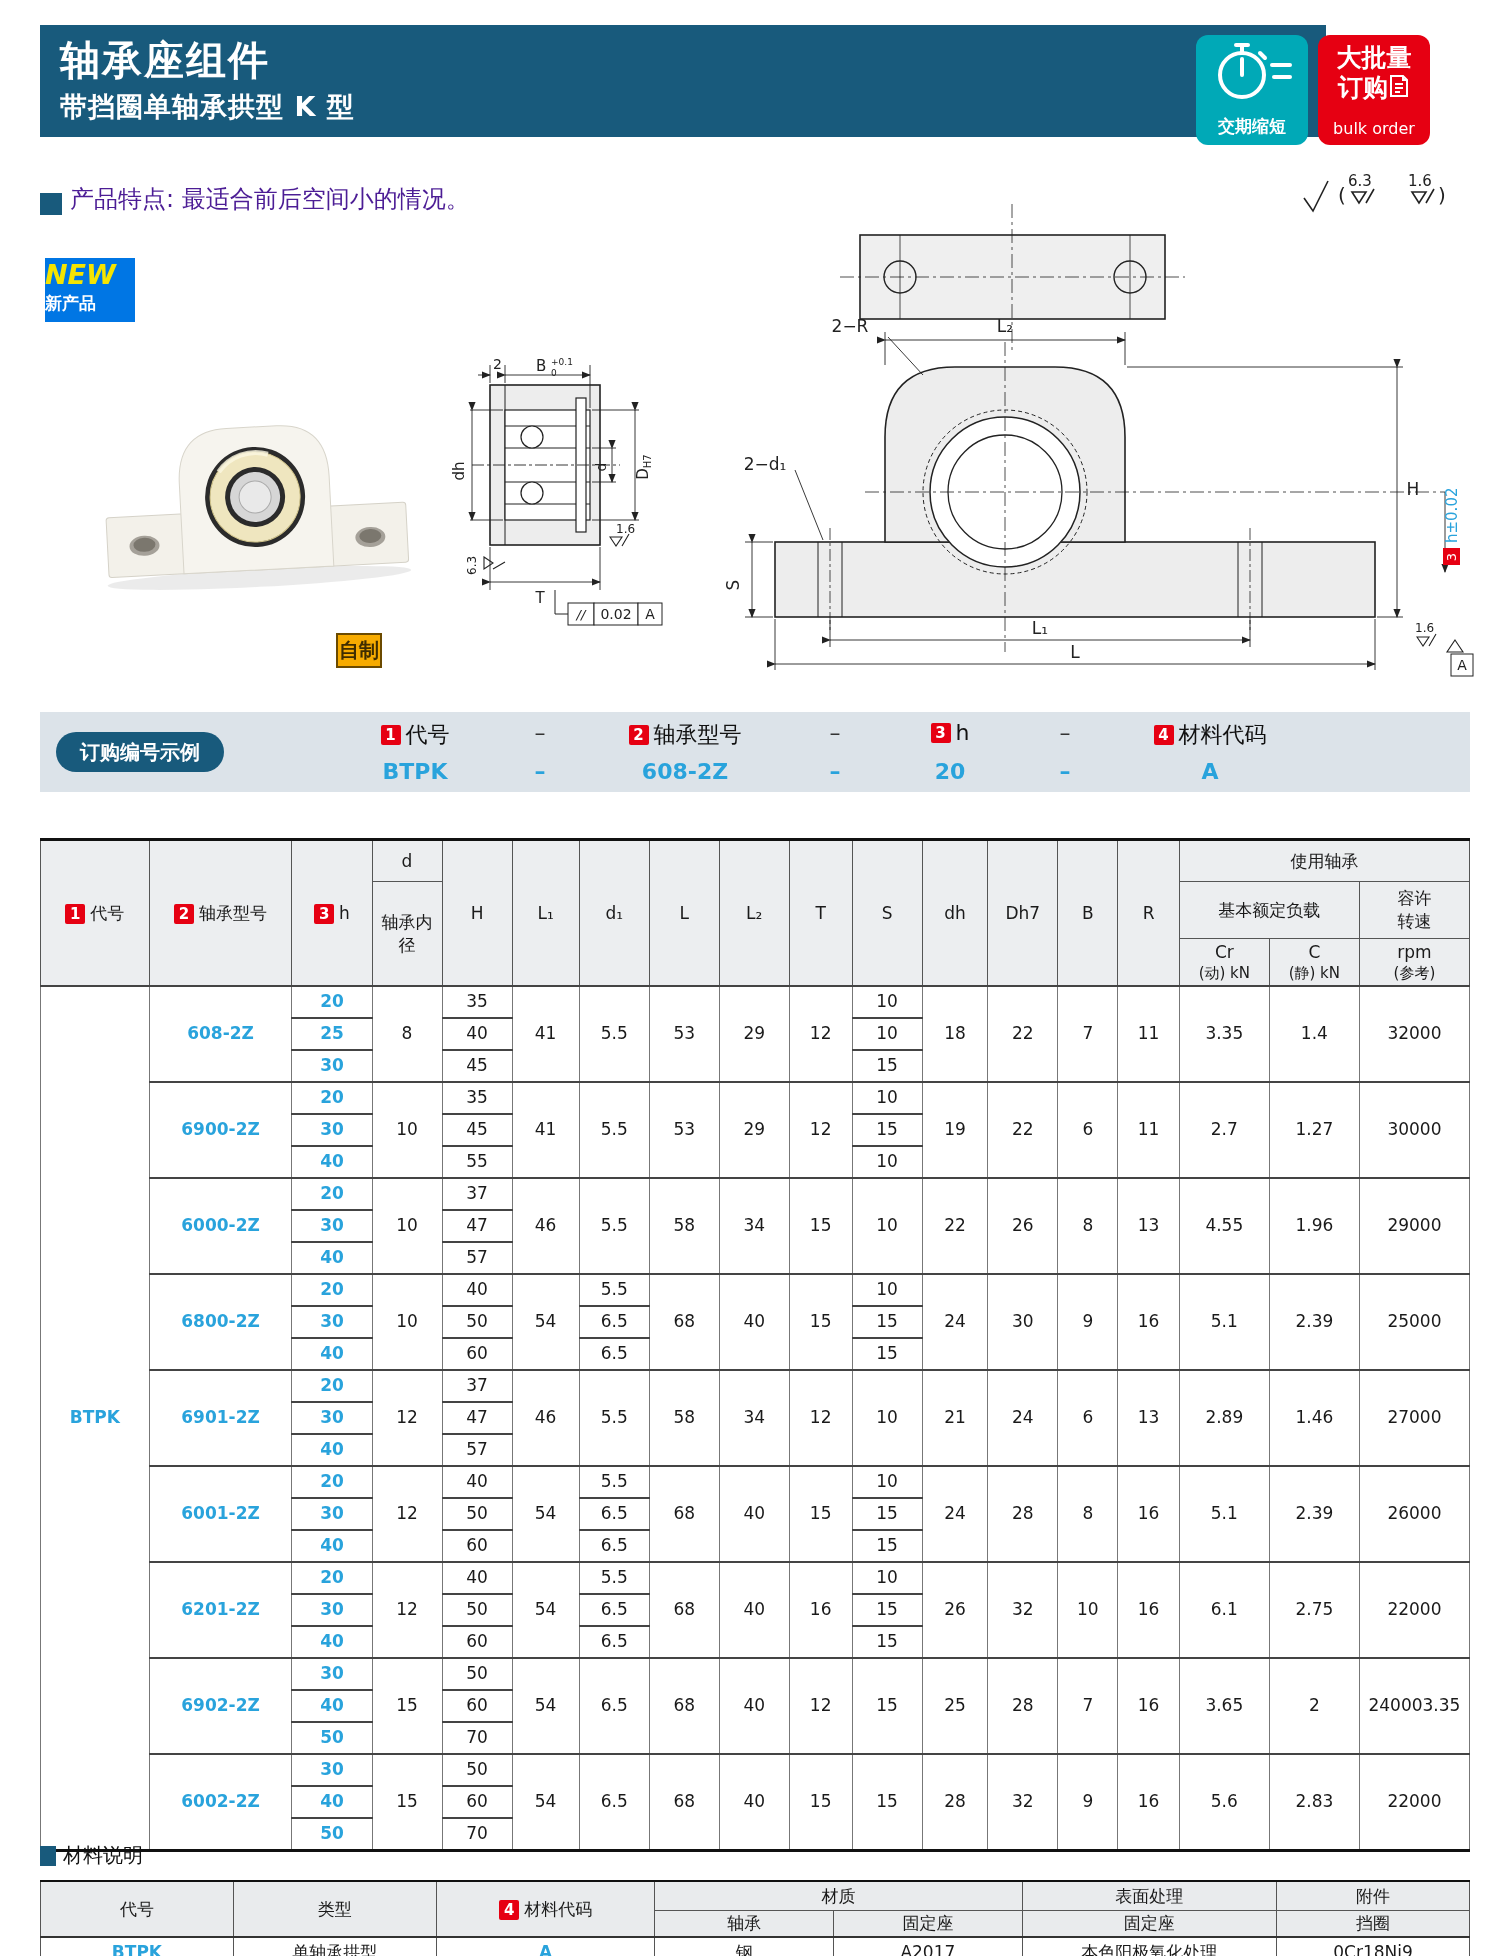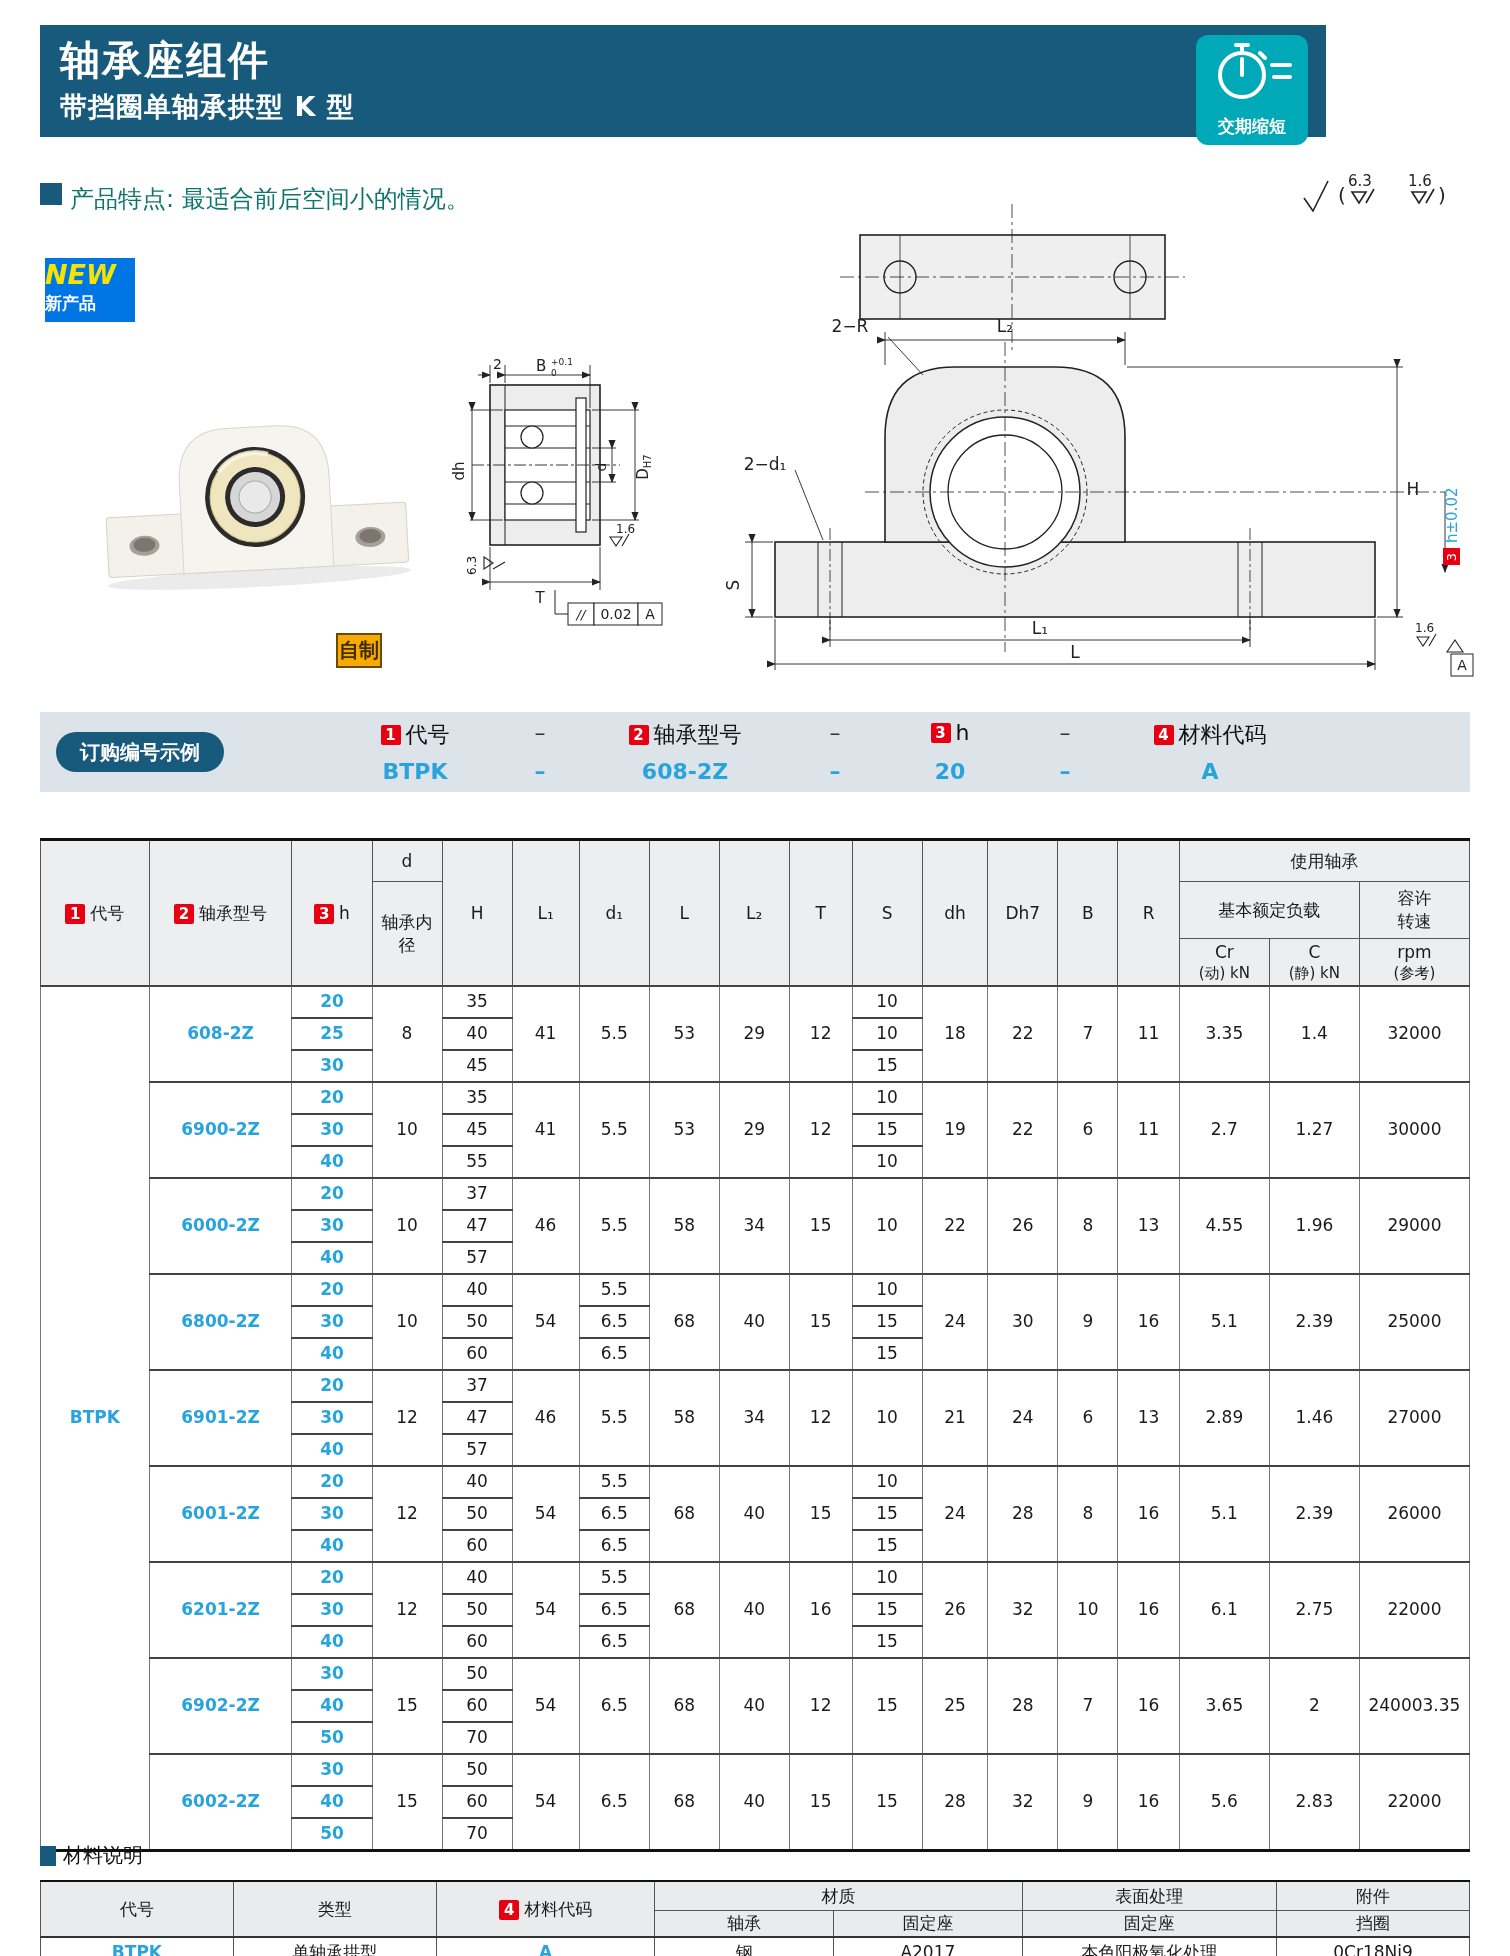--- a/index.html
+++ b/index.html
@@ -10,21 +10,21 @@
   .hdr-title{position:absolute;left:20px;top:8px;color:#fff;font-size:40px;font-weight:bold;letter-spacing:2px;}
   .hdr-sub{position:absolute;left:20px;top:64px;color:#fff;font-size:27px;font-weight:bold;letter-spacing:1px;}
   .badge{position:absolute;width:112px;height:110px;border-radius:12px;color:#fff;text-align:center;}
   .badge-teal{left:1196px;top:35px;background:#00A9B7;}
   .badge-red{left:1318px;top:35px;background:#E60012;}
   .badge-teal .cap{position:absolute;bottom:7px;width:100%;font-size:17px;font-weight:bold;}
   .badge-red .big{position:absolute;top:8px;width:100%;font-size:25px;font-weight:bold;line-height:30px;}
   .badge-red .cap{position:absolute;bottom:7px;width:100%;font-size:16px;}
   .docicon{display:inline-block;vertical-align:-2px;}
   
-  .feature{position:absolute;left:40px;top:183px;display:flex;align-items:flex-start;font-size:24px;color:#0f766e;}
+  .feature{position:absolute;left:40px;top:183px;display:flex;align-items:flex-end;font-size:24px;color:#4c1d95;}
   .sq{width:22px;height:22px;background:#185A7C;margin-right:8px;flex:0 0 auto;}
   
   .newb{position:absolute;left:45px;top:258px;width:90px;height:64px;background:#0076E4;text-align:left;}
   .newb .en{display:block;color:#F5E400;font-size:27px;font-weight:bold;font-style:italic;line-height:34px;}
   .newb .cn{display:block;color:#fff;font-size:17px;font-weight:bold;line-height:22px;}
   
   .photo{position:absolute;left:90px;top:375px;}
   .sideview{position:absolute;left:420px;top:285px;}
   .frontview{position:absolute;left:655px;top:192px;}
   .finishnote{position:absolute;left:1290px;top:160px;}
@@ -81,20 +81,35 @@
         <circle cx="46" cy="40" r="22"></circle>
         <line x1="46" y1="40" x2="46" y2="24"></line>
         <line x1="46" y1="12" x2="46" y2="17"></line>
         <line x1="40" y1="10" x2="52" y2="10"></line>
         <line x1="64" y1="18" x2="69" y2="23"></line>
         <line x1="76" y1="30" x2="94" y2="30"></line>
         <line x1="78" y1="42" x2="94" y2="42"></line>
       </g>
     </svg>
     <div class="cap">交期缩短</div>
+  </div>
+  <div class="badge badge-red">
+    <div class="big">
+      <span>大批量</span><br>
+      <span>订购</span><svg class="docicon" width="22" height="24" viewBox="0 0 22 24">
+          <g fill="none" stroke="#fff" stroke-width="2">
+            <path d="M3,2 h12 l4,4 v16 h-16 z"></path>
+            <path d="M15,2 v4 h4"></path>
+            <line x1="7" y1="10" x2="15" y2="10"></line>
+            <line x1="7" y1="14" x2="15" y2="14"></line>
+            <line x1="7" y1="18" x2="12" y2="18"></line>
+          </g>
+        </svg>
+    </div>
+    <div class="cap">bulk order</div>
   </div>
 
   <div class="feature">
     <span class="sq"></span>
     <span>产品特点: 最适合前后空间小的情况。</span>
   </div>
 
   <div class="newb">
     <span class="en">NEW</span>
     <span class="cn">新产品</span>

